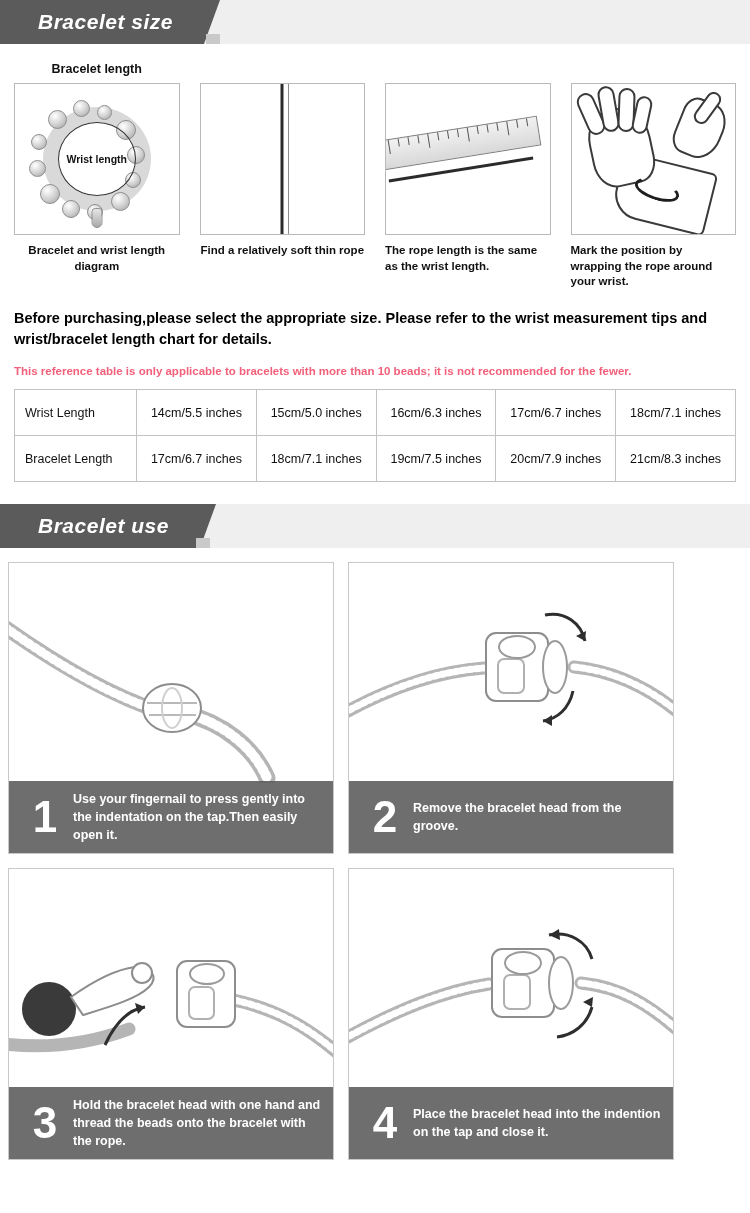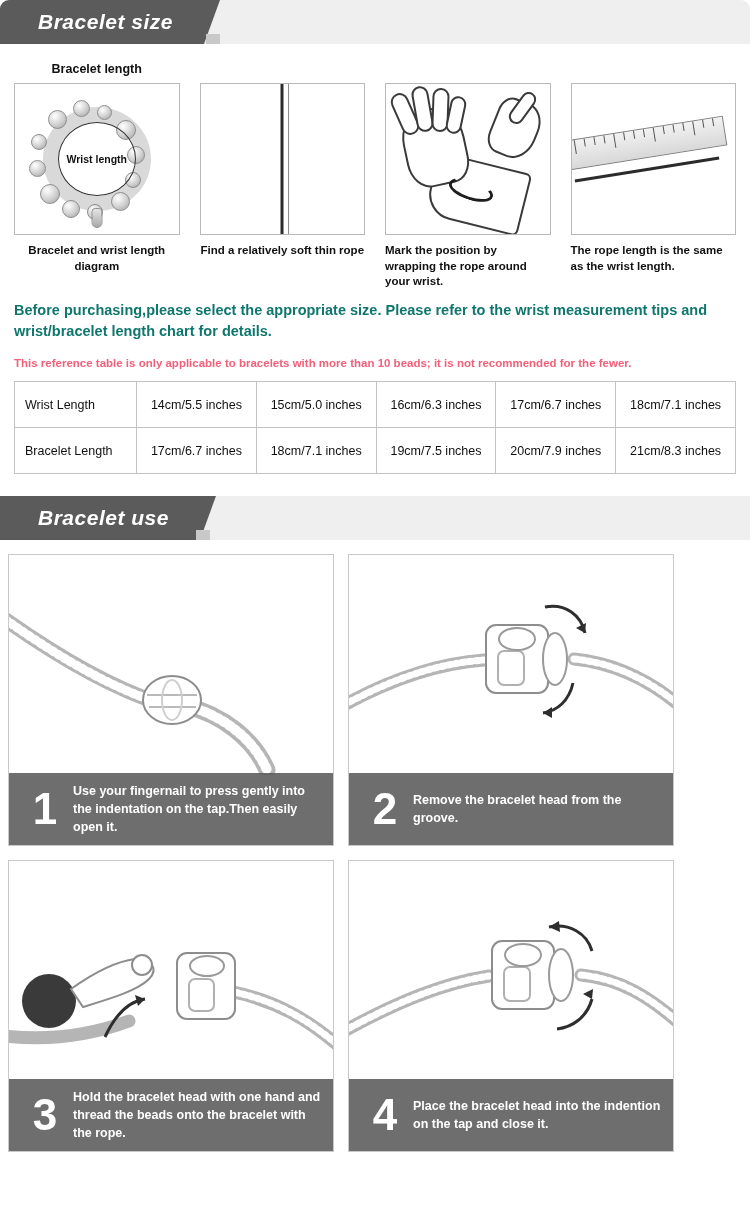--- a/index.html
+++ b/index.html
@@ -7,21 +7,20 @@
     margin: 0; padding: 0;
     background: #ffffff;
     font-family: "Liberation Sans", sans-serif;
   }
   .page {
     width: 750px;
     height: 1213px;
     position: relative;
     background: #ffffff;
     overflow: hidden;
-    border-radius: 9px;
   }
 
   
   .banner {
     position: relative;
     height: 44px;
     background: #efefef;
   }
   .banner .tab {
     position: absolute;
@@ -217,25 +216,25 @@
   .ruler-rope {
     position: absolute;
     left: 2px; top: 84px;
     width: 146px; height: 3px;
     background: #2b2b2b;
     transform: rotate(-9deg);
   }
 
   
   .intro {
-    margin: 10px 14px 0 14px;
+    margin: 18px 14px 0 14px;
     font-size: 14.5px;
     font-weight: bold;
     line-height: 1.5;
-    color: #0f766e;
+    color: #000000;
   }
   .note {
     margin: 12px 14px 0 14px;
     font-size: 11.5px;
     font-weight: bold;
     color: #f2607a;
     line-height: 1.4;
   }
 
   
@@ -353,38 +352,20 @@
           <div class="rope-v"></div>
           <div class="rope-v2"></div>
         </div>
       </div>
       <div class="measure-caption cap-center">Find a relatively soft thin rope</div>
     </div>
 
     <div class="measure-col">
       <div class="measure-title"></div>
       <div class="measure-box">
-        <div class="hand-art">
-          <div class="forearm"></div>
-          <div class="palm"></div>
-          <div class="finger" style="left:10px;top:8px;width:18px;height:44px;transform:rotate(-24deg);"></div>
-          <div class="finger" style="left:28px;top:2px;width:17px;height:46px;transform:rotate(-10deg);"></div>
-          <div class="finger" style="left:46px;top:4px;width:17px;height:44px;transform:rotate(2deg);"></div>
-          <div class="finger" style="left:62px;top:12px;width:16px;height:38px;transform:rotate(12deg);"></div>
-          <div class="pinch"></div>
-          <div class="finger" style="right:20px;top:6px;width:15px;height:36px;transform:rotate(36deg);"></div>
-          <div class="wrist-rope"></div>
-        </div>
-      </div>
-      <div class="measure-caption">Mark the position by wrapping the rope around your wrist.</div>
-    </div>
-
-    <div class="measure-col">
-      <div class="measure-title"></div>
-      <div class="measure-box">
         <div class="ruler-art">
           <div class="ruler">
             <div class="tick big" style="left:8px;"></div>
               <div class="tick" style="left:18px;"></div>
             <div class="tick" style="left:28px;"></div>
               <div class="tick" style="left:38px;"></div>
             <div class="tick big" style="left:48px;"></div>
               <div class="tick" style="left:58px;"></div>
             <div class="tick" style="left:68px;"></div>
               <div class="tick" style="left:78px;"></div>
@@ -394,20 +375,38 @@
               <div class="tick" style="left:118px;"></div>
             <div class="tick big" style="left:128px;"></div>
               <div class="tick" style="left:138px;"></div>
             <div class="tick" style="left:148px;"></div>
           </div>
           <div class="ruler-rope"></div>
         </div>
       </div>
       <div class="measure-caption">The rope length is the same as the wrist length.</div>
     </div>
+
+    <div class="measure-col">
+      <div class="measure-title"></div>
+      <div class="measure-box">
+        <div class="hand-art">
+          <div class="forearm"></div>
+          <div class="palm"></div>
+          <div class="finger" style="left:10px;top:8px;width:18px;height:44px;transform:rotate(-24deg);"></div>
+          <div class="finger" style="left:28px;top:2px;width:17px;height:46px;transform:rotate(-10deg);"></div>
+          <div class="finger" style="left:46px;top:4px;width:17px;height:44px;transform:rotate(2deg);"></div>
+          <div class="finger" style="left:62px;top:12px;width:16px;height:38px;transform:rotate(12deg);"></div>
+          <div class="pinch"></div>
+          <div class="finger" style="right:20px;top:6px;width:15px;height:36px;transform:rotate(36deg);"></div>
+          <div class="wrist-rope"></div>
+        </div>
+      </div>
+      <div class="measure-caption">Mark the position by wrapping the rope around your wrist.</div>
+    </div>
   </div>
 
   <div class="intro">Before purchasing,please select the appropriate size. Please refer to the wrist measurement tips and wrist/bracelet length chart for details.</div>
   <div class="note">This reference table is only applicable to bracelets with more than 10 beads; it is not recommended for the fewer.</div>
 
   <table class="size-table">
     <tbody>
       <tr>
         <td class="rowhead">Wrist Length</td>
         <td>14cm/5.5 inches</td>

